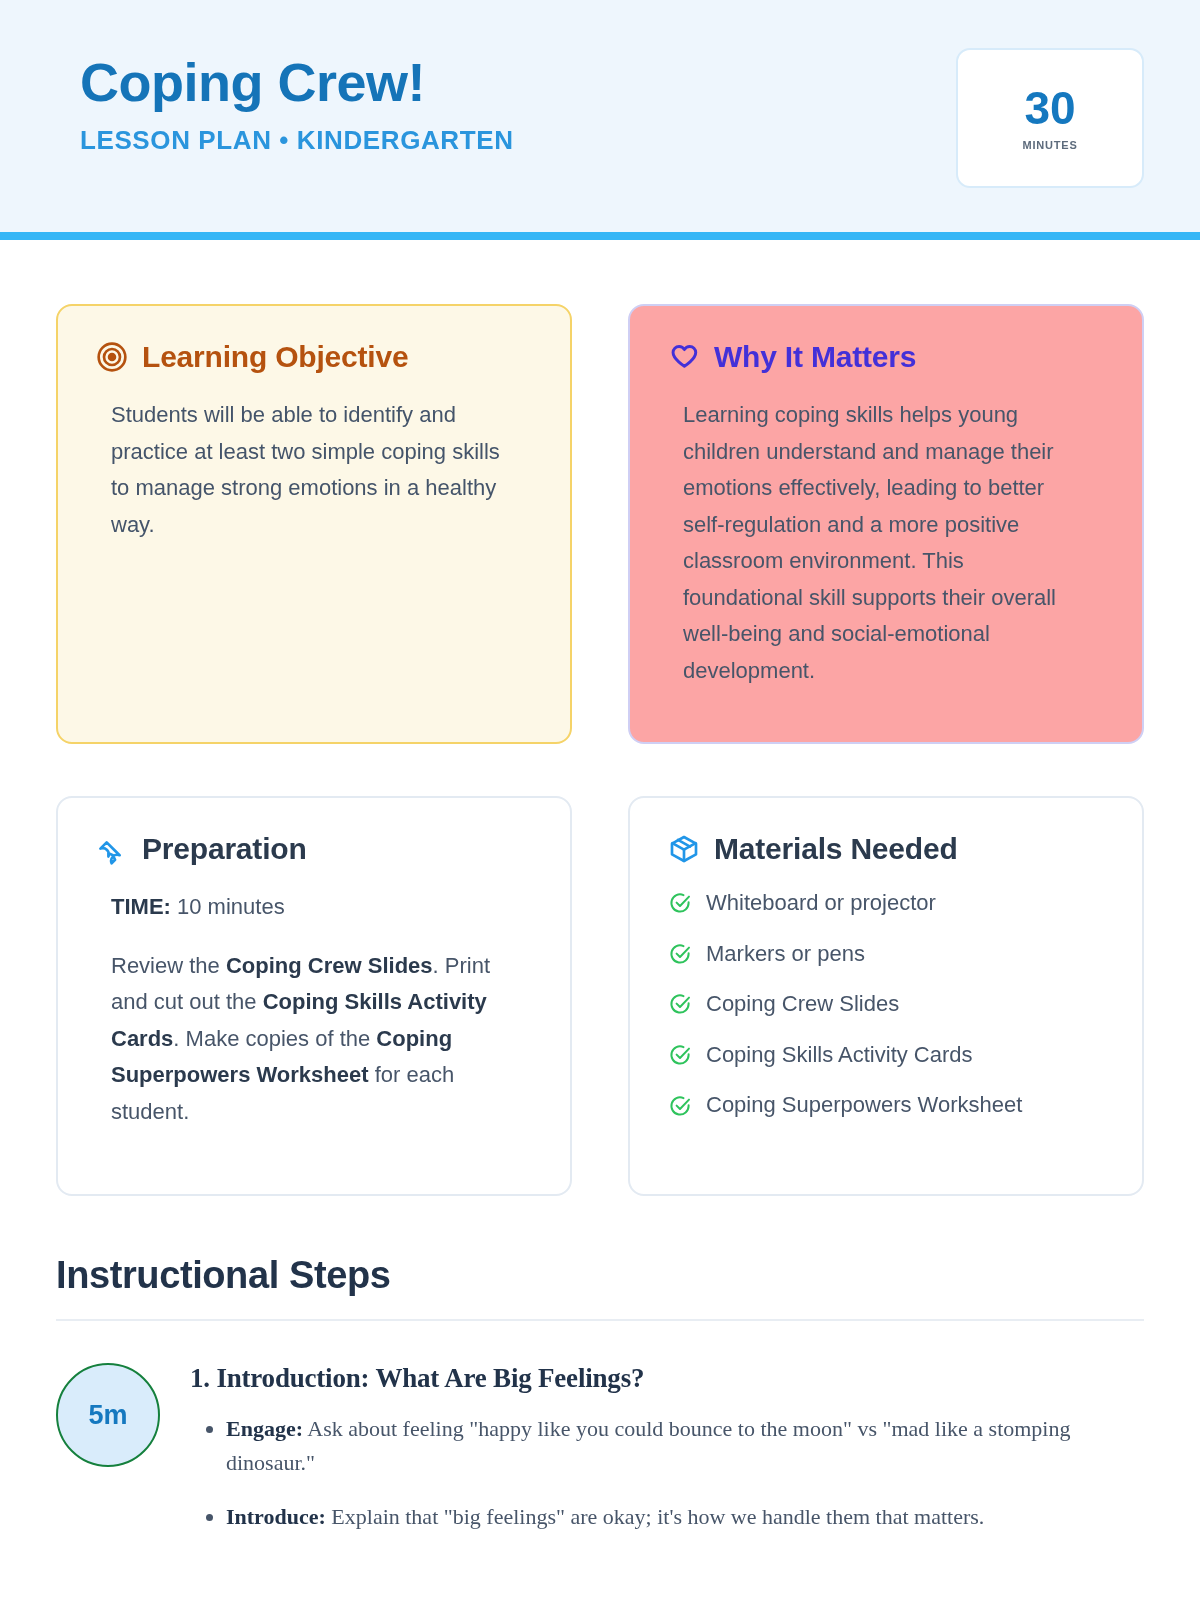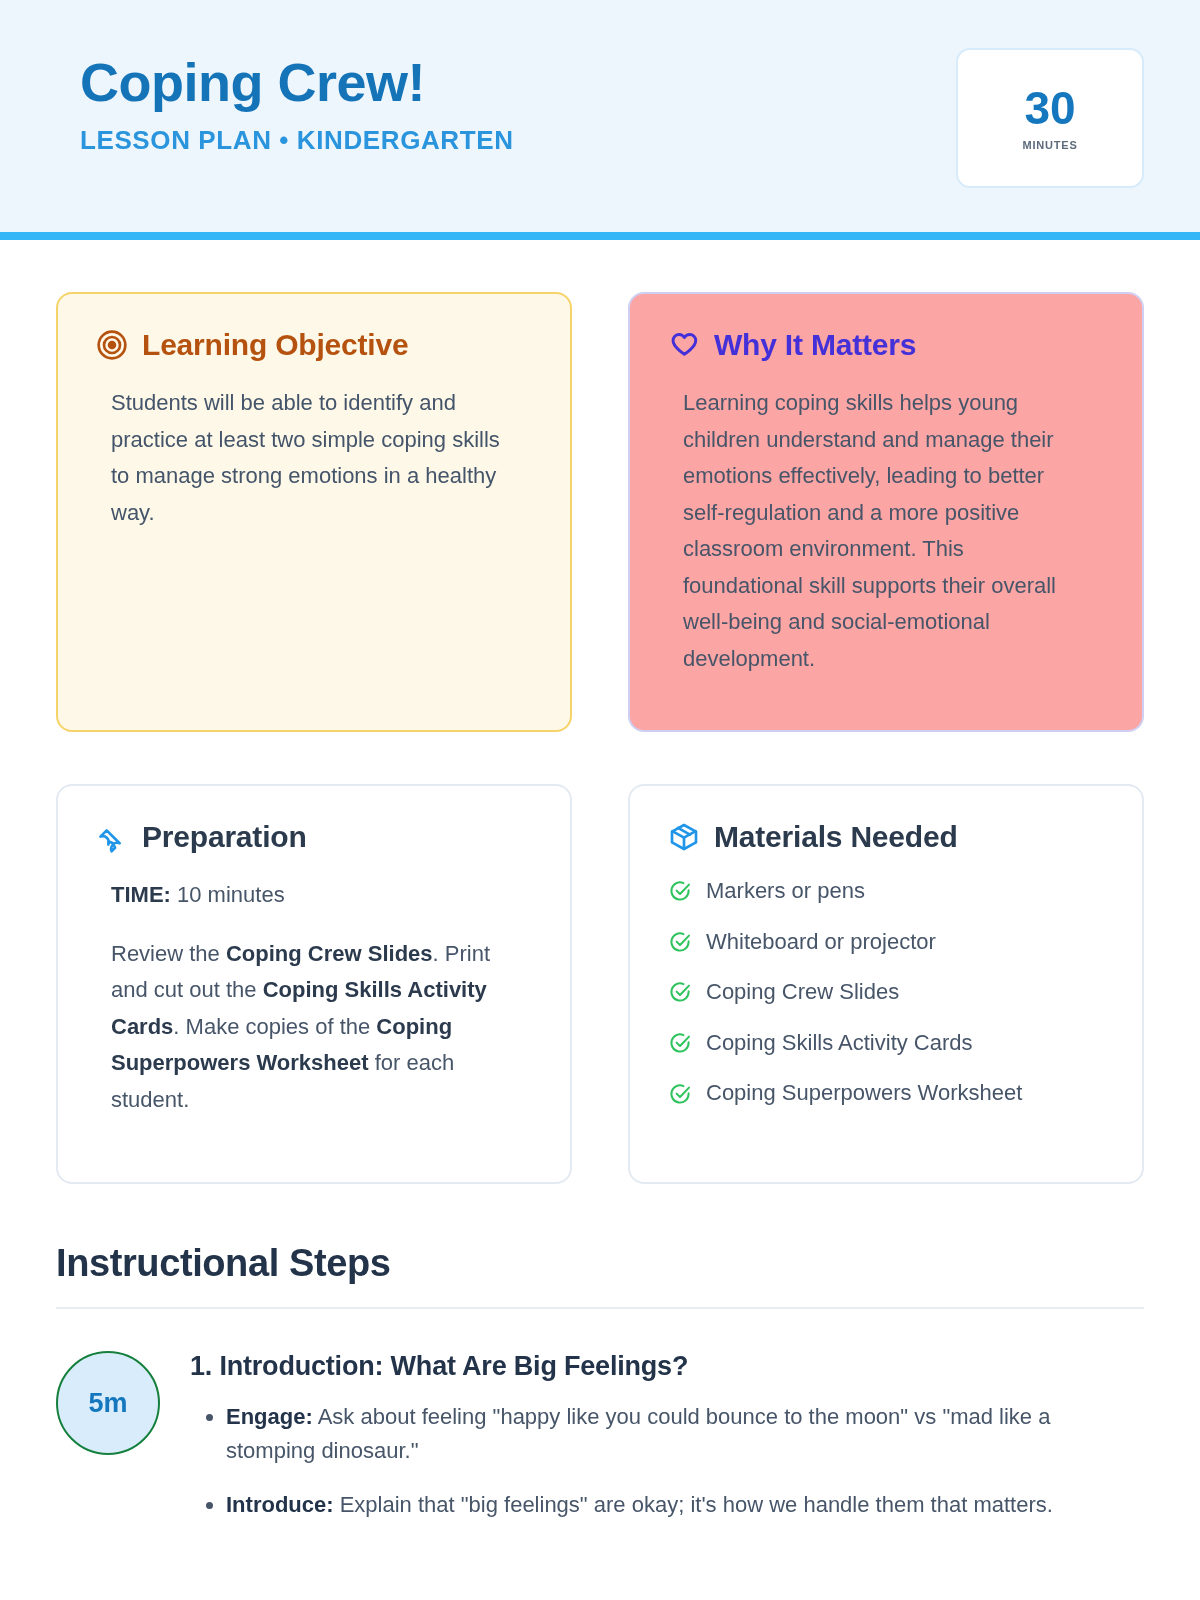--- a/index.html
+++ b/index.html
@@ -71,21 +71,21 @@
   }
   .duration-label {
     font-size: 11px;
     font-weight: bold;
     color: #5d6b7c;
     letter-spacing: 0.8px;
   }
 
   
   .content {
-    padding: 0 56px;
+    padding: 12px 56px;
     box-sizing: border-box;
   }
   .card-grid {
     display: grid;
     grid-template-columns: 1fr 1fr;
     gap: 56px;
     margin-top: 52px;
   }
   .card {
     border-radius: 16px;
@@ -177,21 +177,21 @@
     border: 2px solid #15803d;
     display: flex;
     align-items: center;
     justify-content: center;
     font-size: 27px;
     font-weight: bold;
     color: #1578bf;
     box-sizing: border-box;
     margin-top: 4px;
   }
-  .step-main { flex: 1 1 auto; padding-top: 4px; }
+  .step-main { flex: 1 1 auto; padding-top: 4px; font-family: Liberation Serif, serif; }
   .step-title {
     font-size: 27px;
     font-weight: bold;
     color: #22334a;
     margin: 0 0 18px 0;
     letter-spacing: -0.2px;
   }
   .step-list { margin: 0; padding-left: 36px; }
   .step-list li {
     font-size: 22px;
@@ -286,30 +286,30 @@
         <span class="card-title title-dark">Materials Needed</span>
       </div>
       <ul class="materials-list">
           <li>
             <span class="icon">
               <svg width="24" height="24" viewBox="0 0 24 24" fill="none" stroke="#2ec35c" stroke-width="2" stroke-linecap="round" stroke-linejoin="round">
                 <path d="M20.6 11.2V12a8.6 8.6 0 1 1-5.1-7.9"></path>
                 <path d="M8.6 11.6 12 15l9-9.4"></path>
               </svg>
             </span>
+            <span>Whiteboard or projector</span>
+          </li>
+          <li>
+            <span class="icon">
+              <svg width="24" height="24" viewBox="0 0 24 24" fill="none" stroke="#2ec35c" stroke-width="2" stroke-linecap="round" stroke-linejoin="round">
+                <path d="M20.6 11.2V12a8.6 8.6 0 1 1-5.1-7.9"></path>
+                <path d="M8.6 11.6 12 15l9-9.4"></path>
+              </svg>
+            </span>
             <span>Markers or pens</span>
-          </li>
-          <li>
-            <span class="icon">
-              <svg width="24" height="24" viewBox="0 0 24 24" fill="none" stroke="#2ec35c" stroke-width="2" stroke-linecap="round" stroke-linejoin="round">
-                <path d="M20.6 11.2V12a8.6 8.6 0 1 1-5.1-7.9"></path>
-                <path d="M8.6 11.6 12 15l9-9.4"></path>
-              </svg>
-            </span>
-            <span>Whiteboard or projector</span>
           </li>
           <li>
             <span class="icon">
               <svg width="24" height="24" viewBox="0 0 24 24" fill="none" stroke="#2ec35c" stroke-width="2" stroke-linecap="round" stroke-linejoin="round">
                 <path d="M20.6 11.2V12a8.6 8.6 0 1 1-5.1-7.9"></path>
                 <path d="M8.6 11.6 12 15l9-9.4"></path>
               </svg>
             </span>
             <span>Coping Crew Slides</span>
           </li>

